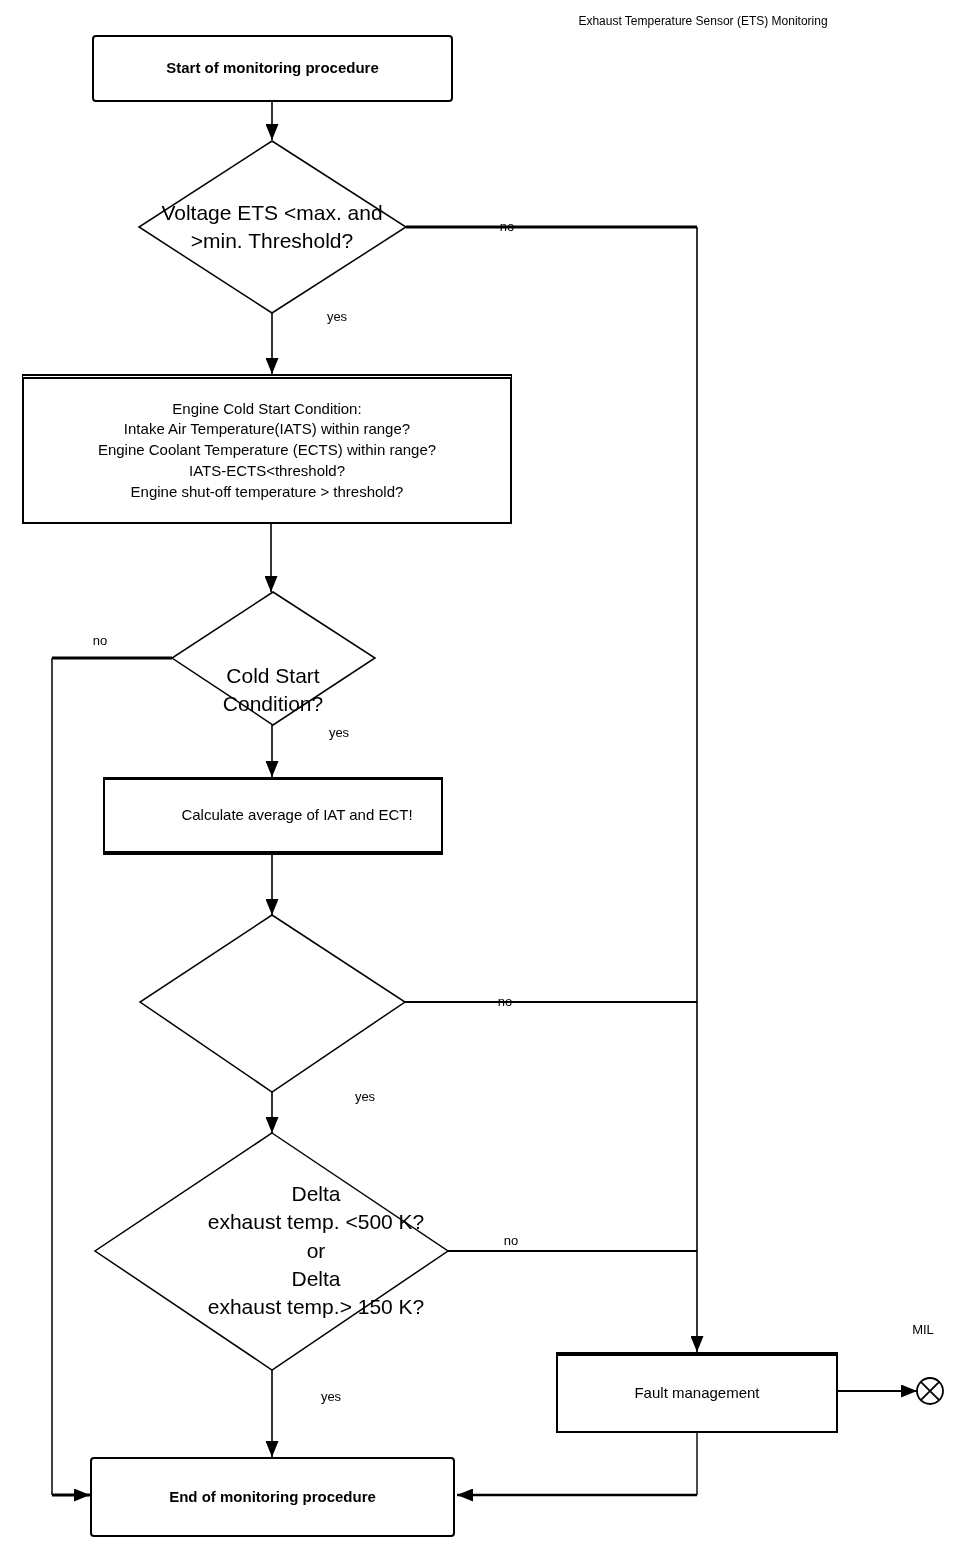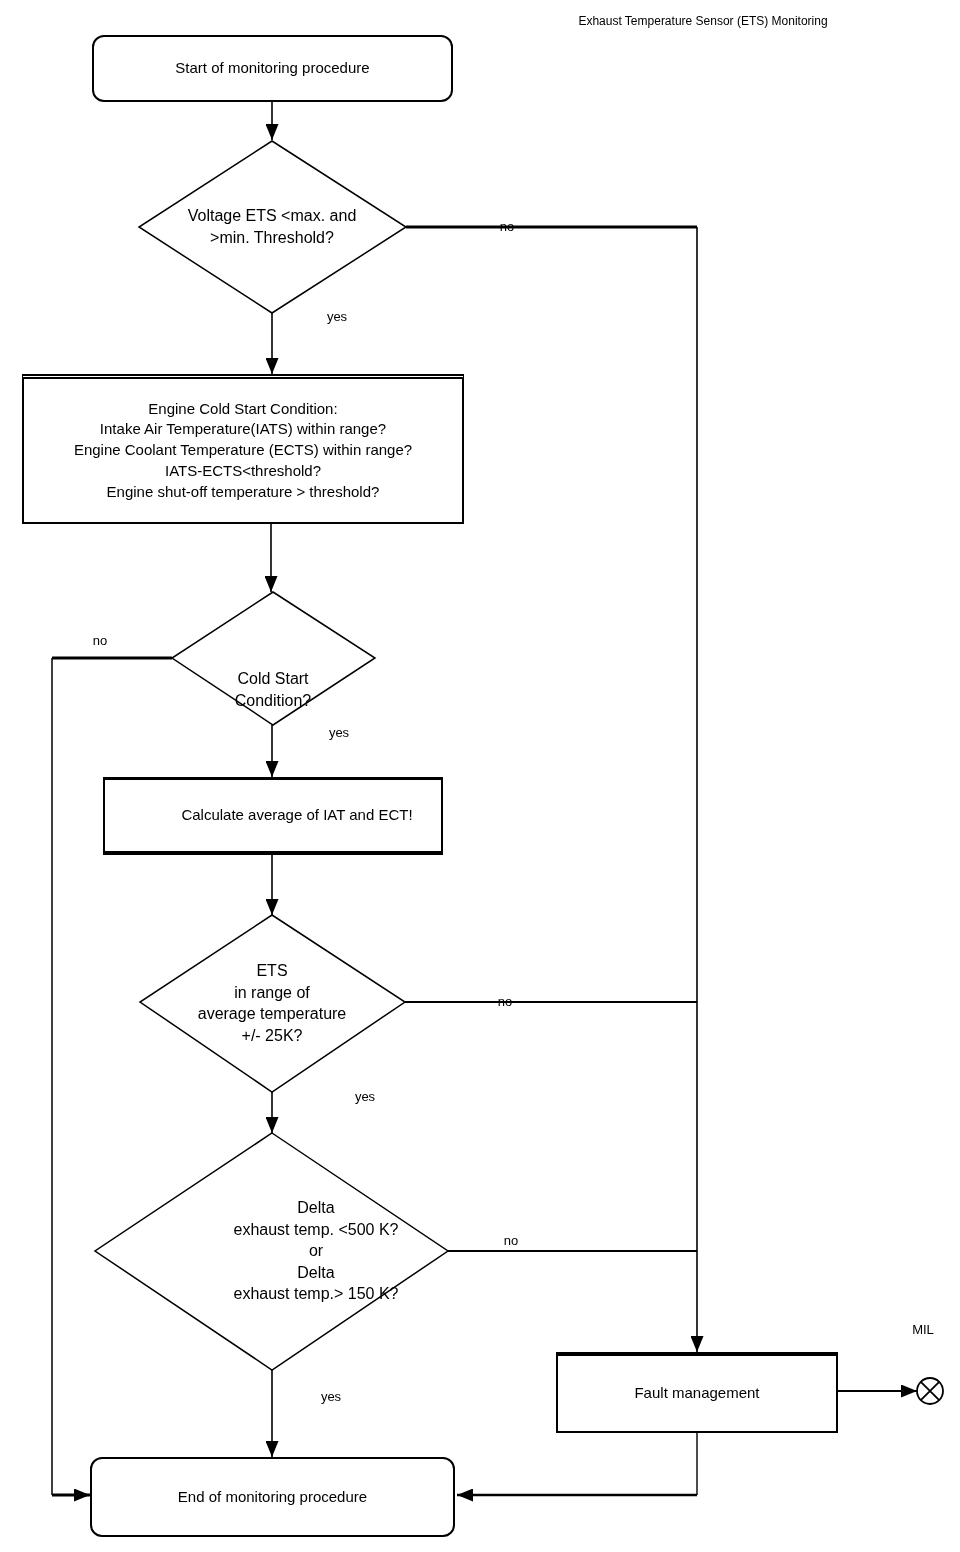--- a/index.html
+++ b/index.html
@@ -15,35 +15,35 @@
   .layer-svg { position: absolute; left: 0; top: 0; z-index: 1; }
   .shape {
     position: absolute;
     box-sizing: border-box;
     background: #ffffff;
     display: flex;
     align-items: center;
     justify-content: center;
     z-index: 2;
   }
-  .terminator { border: 2px solid #000; border-radius: 12px; }
+  .terminator { border: 2px solid #000; border-radius: 4px; font-weight: bold; }
   .process { border: 2px solid #000; }
   .proc-conditions { border-top: 5px double #000; }
   .proc-calc { border-top-width: 3px; border-bottom-width: 4px; padding-left: 48px; }
   .proc-fault { border-top-width: 4px; }
   .node-label {
     white-space: pre-line;
     text-align: center;
     font-size: 15px;
     line-height: 1.38;
   }
   .float-label {
     position: absolute;
     transform: translate(-50%, -50%);
-    font-size: 16px;
+    font-size: 21px;
     line-height: 1.35;
     z-index: 3;
     white-space: pre-line;
     text-align: center;
   }
   .edge-label { font-size: 13px; }
   .title-label { font-size: 12px; }
 </style>
 </head>
 <body>
@@ -106,31 +106,27 @@
   <div class="float-label title-label" style="left:703px; top:21px;">Exhaust Temperature Sensor (ETS) Monitoring</div>
 
   <div class="shape terminator" style="left:92px; top:35px; width:361px; height:67px;">
     <div class="node-label">Start of monitoring procedure</div>
   </div>
 
   <div class="float-label node-label" style="left:272px; top:227px;">Voltage ETS &lt;max. and
 &gt;min. Threshold?</div>
   <div class="float-label node-label" style="left:273px; top:658px;margin-top:32px;">Cold Start
 Condition?</div>
-  <div class="float-label node-label" style="left:272px; top:1003px;">ETS
-in range of
-average temperature
-+/- 25K?</div>
   <div class="float-label node-label" style="left:272px; top:1251px;margin-left:44px;">Delta
 exhaust temp. &lt;500 K?
 or
 Delta
 exhaust temp.&gt; 150 K?</div>
 
-  <div class="shape process proc-conditions" style="left:22px; top:374px; width:442px; height:150px;">
+  <div class="shape process proc-conditions" style="left:22px; top:374px; width:490px; height:150px;">
     <div class="node-label">Engine Cold Start Condition:
 Intake Air Temperature(IATS) within range?
 Engine Coolant Temperature (ECTS)  within range?
 IATS-ECTS&lt;threshold?
 Engine shut-off temperature &gt; threshold?</div>
   </div>
 
   <div class="shape process proc-calc" style="left:103px; top:777px; width:340px; height:78px;">
     <div class="node-label">Calculate average of IAT and ECT!</div>
   </div>

